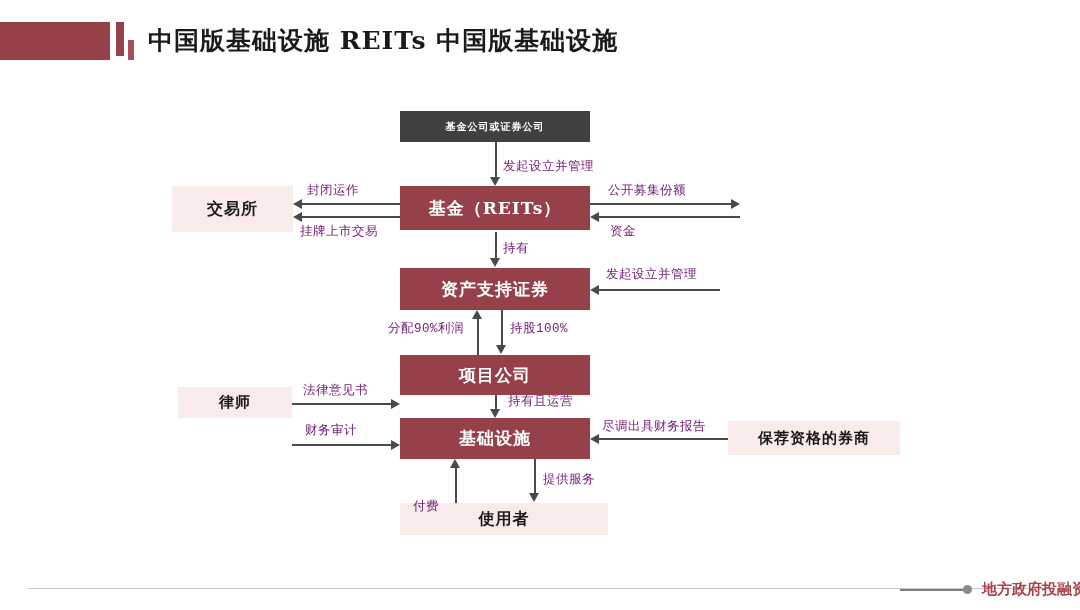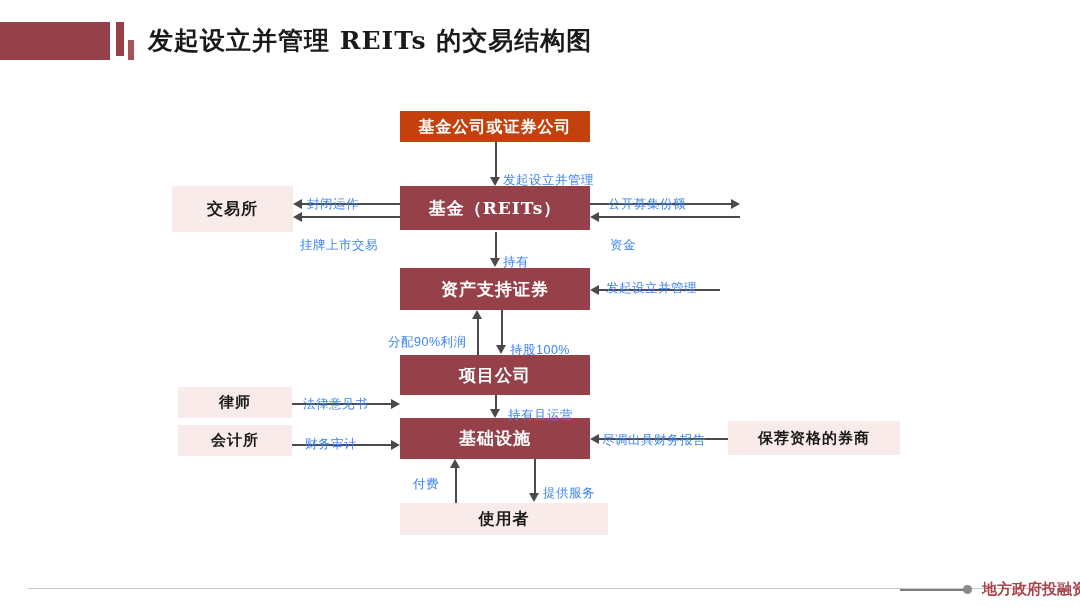--- a/index.html
+++ b/index.html
@@ -32,63 +32,62 @@
   }
 
   
   .node{
     position:absolute;display:flex;align-items:center;justify-content:center;
     text-align:center;font-weight:700;letter-spacing:1px;
     font-family:"DejaVu Serif","Liberation Serif",serif;
     box-sizing:border-box;line-height:1.1;
   }
   .node.dark{background:#96404a;color:#ffffff;font-size:17px;}
-  .node.tan{background:#c2410c;color:#ffffff;font-size:16px;}
+  .node.tan{background:#404040;color:#ffffff;font-size:10px;}
   .node.pale{background:#f8ebe9;color:#1a1a1a;font-size:16px;}
   .node.pale.sm{font-size:15px;}
 
   
   .vline{position:absolute;width:1.6px;background:#4a4a4a;}
   .hline{position:absolute;height:1.6px;background:#4a4a4a;}
   .arrow{position:absolute;width:0;height:0;}
   .arrow.down{border-left:5px solid transparent;border-right:5px solid transparent;border-top:9px solid #4a4a4a;}
   .arrow.up{border-left:5px solid transparent;border-right:5px solid transparent;border-bottom:9px solid #4a4a4a;}
   .arrow.left{border-top:5px solid transparent;border-bottom:5px solid transparent;border-right:9px solid #4a4a4a;}
   .arrow.right{border-top:5px solid transparent;border-bottom:5px solid transparent;border-left:9px solid #4a4a4a;}
 
   .elabel{
-    position:absolute;font-size:12.5px;color:#3b82f6;white-space:nowrap;
-    font-family:Liberation Sans, sans-serif;letter-spacing:.5px;margin-top:14px;
+    position:absolute;font-size:12.5px;color:#701a75;white-space:nowrap;
+    font-family:Liberation Mono, monospace;letter-spacing:.5px;
   }
 </style>
 </head>
 <body>
 
 <div class="canvas">
 
   <div class="hdr-bar-main"></div>
   <div class="hdr-bar-mid"></div>
   <div class="hdr-bar-small"></div>
-  <div class="page-title">发起设立并管理 REITs 的交易结构图</div>
+  <div class="page-title">中国版基础设施 REITs 中国版基础设施</div>
 
   <div class="node tan" style="left:400px;top:111px;width:190px;height:31px;">基金公司或证券公司</div>
 
   <div class="node pale" style="left:172px;top:186px;width:121px;height:46px;">交易所</div>
 
   <div class="node dark" style="left:400px;top:186px;width:190px;height:44px;">基金（REITs）</div>
 
 
   <div class="node dark" style="left:400px;top:268px;width:190px;height:42px;">资产支持证券</div>
 
 
   <div class="node dark" style="left:400px;top:355px;width:190px;height:40px;">项目公司</div>
 
   <div class="node pale sm" style="left:178px;top:387px;width:114px;height:31px;">律师</div>
 
-  <div class="node pale sm" style="left:178px;top:425px;width:114px;height:31px;">会计所</div>
 
   <div class="node dark" style="left:400px;top:418px;width:190px;height:41px;">基础设施</div>
 
   <div class="node pale sm" style="left:728px;top:421px;width:172px;height:34px;">保荐资格的券商</div>
 
   <div class="node pale" style="left:400px;top:503px;width:208px;height:32px;">使用者</div>
 
   <div class="vline" style="left:495px;top:142px;height:36px;"></div>
   <div class="arrow down" style="left:490px;top:177px;"></div>
   <div class="elabel" style="left:503px;top:158px;">发起设立并管理</div>
@@ -116,41 +115,41 @@
   <div class="hline" style="left:599px;top:289px;width:121px;"></div>
   <div class="arrow left" style="left:590px;top:285px;"></div>
   <div class="elabel" style="left:606px;top:266px;">发起设立并管理</div>
 
   <div class="vline" style="left:477px;top:319px;height:36px;"></div>
   <div class="arrow up" style="left:472px;top:310px;"></div>
   <div class="elabel" style="left:388px;top:320px;">分配90%利润</div>
 
   <div class="vline" style="left:501px;top:310px;height:36px;"></div>
   <div class="arrow down" style="left:496px;top:345px;"></div>
-  <div class="elabel" style="left:510px;top:328px;">持股100%</div>
+  <div class="elabel" style="left:510px;top:320px;">持股100%</div>
 
   <div class="vline" style="left:495px;top:395px;height:15px;"></div>
   <div class="arrow down" style="left:490px;top:409px;"></div>
   <div class="elabel" style="left:508px;top:393px;">持有且运营</div>
 
   <div class="hline" style="left:292px;top:403px;width:99px;"></div>
   <div class="arrow right" style="left:391px;top:399px;"></div>
   <div class="elabel" style="left:303px;top:382px;">法律意见书</div>
 
   <div class="hline" style="left:292px;top:444px;width:99px;"></div>
   <div class="arrow right" style="left:391px;top:440px;"></div>
   <div class="elabel" style="left:305px;top:422px;">财务审计</div>
 
   <div class="hline" style="left:599px;top:438px;width:129px;"></div>
   <div class="arrow left" style="left:590px;top:434px;"></div>
   <div class="elabel" style="left:602px;top:418px;">尽调出具财务报告</div>
 
   <div class="vline" style="left:455px;top:468px;height:35px;"></div>
   <div class="arrow up" style="left:450px;top:459px;"></div>
-  <div class="elabel" style="left:413px;top:462px;text-align:center;">付费</div>
+  <div class="elabel" style="left:413px;top:498px;text-align:center;">付费</div>
 
   <div class="vline" style="left:534px;top:459px;height:35px;"></div>
   <div class="arrow down" style="left:529px;top:493px;"></div>
   <div class="elabel" style="left:543px;top:471px;">提供服务</div>
 
   <div class="footer-rule"></div>
   <div class="footer-line"></div>
   <div class="footer-dot"></div>
   <div class="footer-text">地方政府投融资</div>
 

